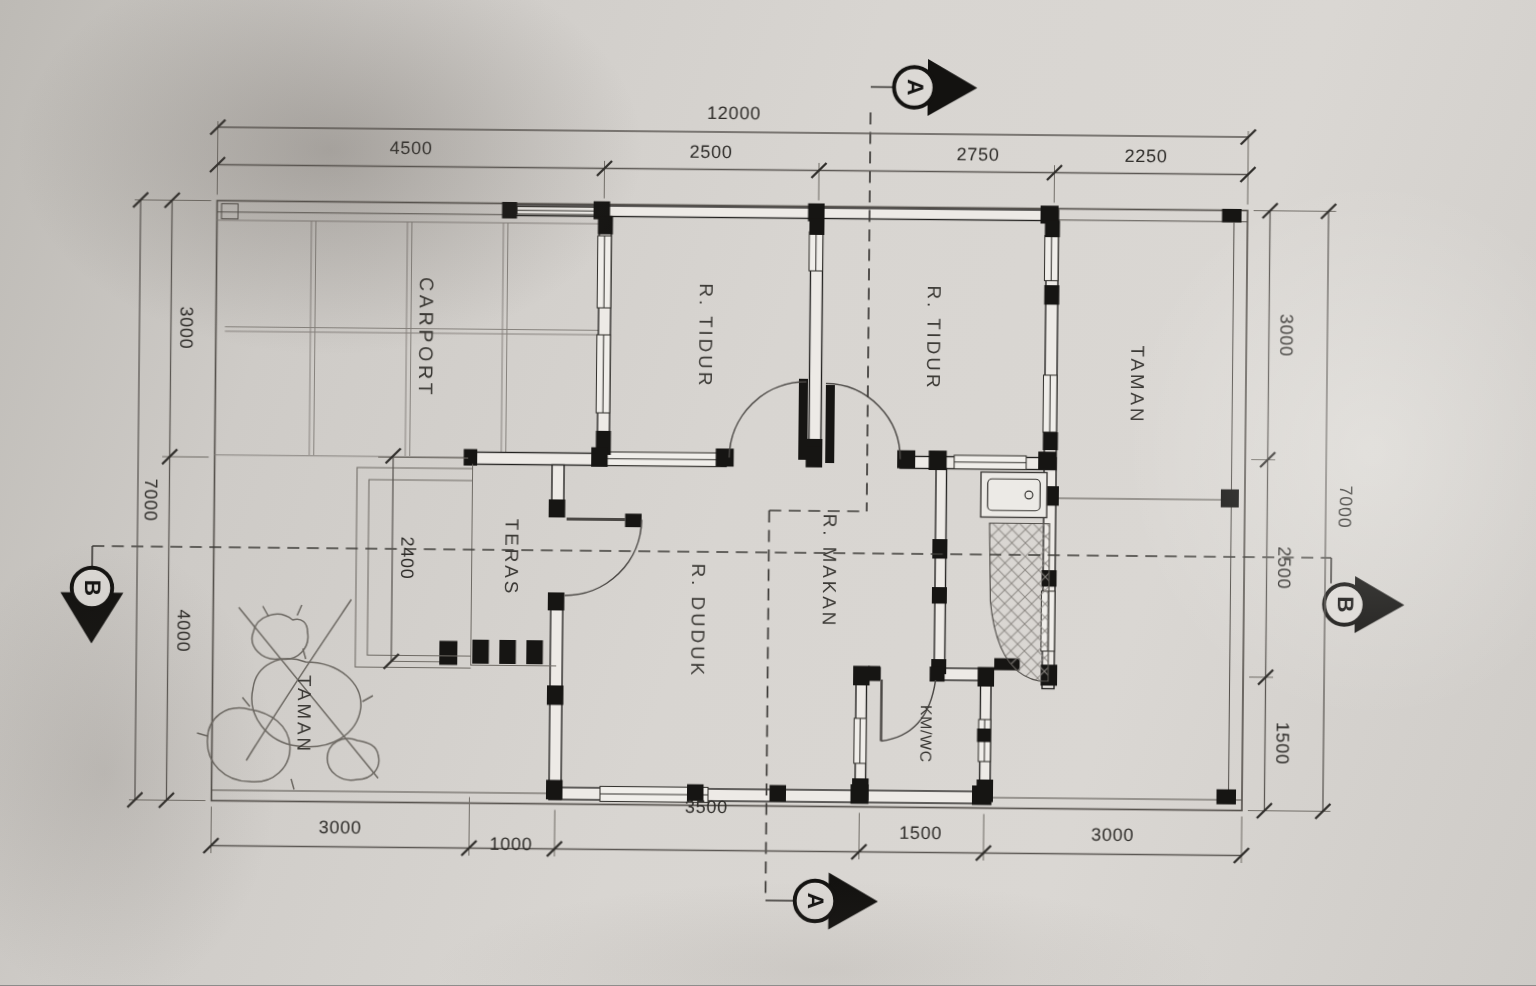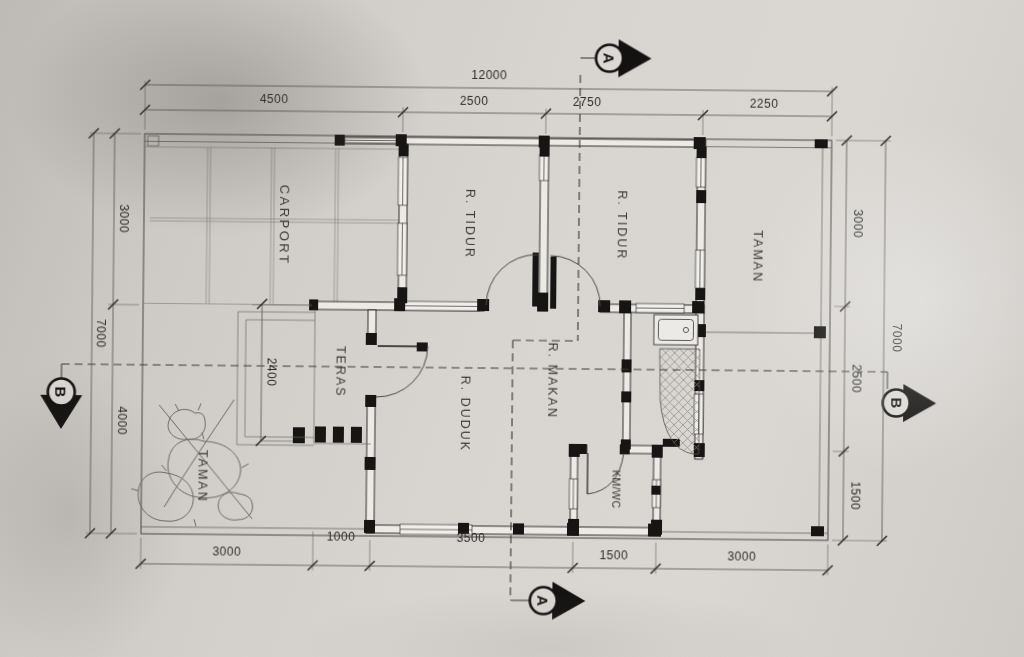--- a/index.html
+++ b/index.html
@@ -246,25 +246,25 @@
         <path d="M879,142 L889,132 M879,542 L889,532"></path>
         <path d="M138,572 L148,562 M310,572 L320,562 M367,572 L377,562 M570,572 L580,562 M653,572 L663,562 M825,572 L835,562"></path>
         <path d="M257,311 L267,301 M257,448 L267,438"></path>
       </g>
     </g>
   </svg>
 
   <div class="lbl" style="left:487px;top:75px">12000</div>
   <div class="lbl" style="left:272px;top:101px">4500</div>
   <div class="lbl" style="left:472px;top:101px">2500</div>
-  <div class="lbl" style="left:585px;top:101px">2750</div>
+  <div class="lbl" style="left:650px;top:101px">2750</div>
   <div class="lbl" style="left:762px;top:101px">2250</div>
 
   <div class="lbl" style="left:229px;top:554px">3000</div>
-  <div class="lbl" style="left:343px;top:538px">1000</div>
+  <div class="lbl" style="left:343px;top:564px">1000</div>
   <div class="lbl" style="left:473px;top:538px">3500</div>
   <div class="lbl" style="left:616px;top:554px">1500</div>
   <div class="lbl" style="left:744px;top:554px">3000</div>
 
   <div class="lbl v" style="left:123px;top:222px">3000</div>
   <div class="lbl v" style="left:101px;top:337px">7000</div>
   <div class="lbl v" style="left:123px;top:424px">4000</div>
 
   <div class="lbl v" style="left:857px;top:220px">3000</div>
   <div class="lbl v" style="left:897px;top:334px">7000</div>

